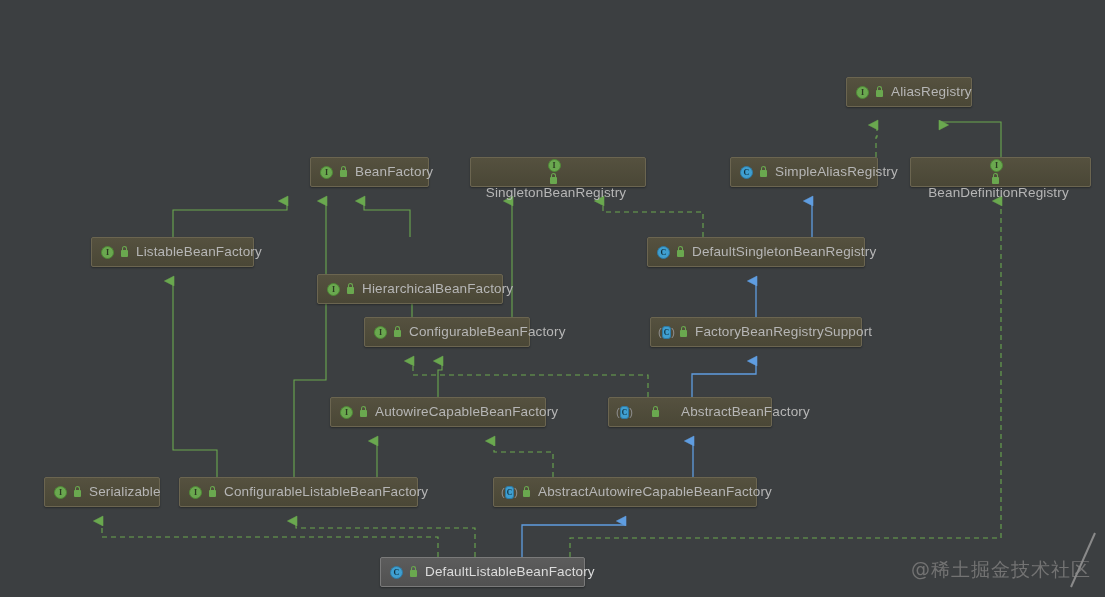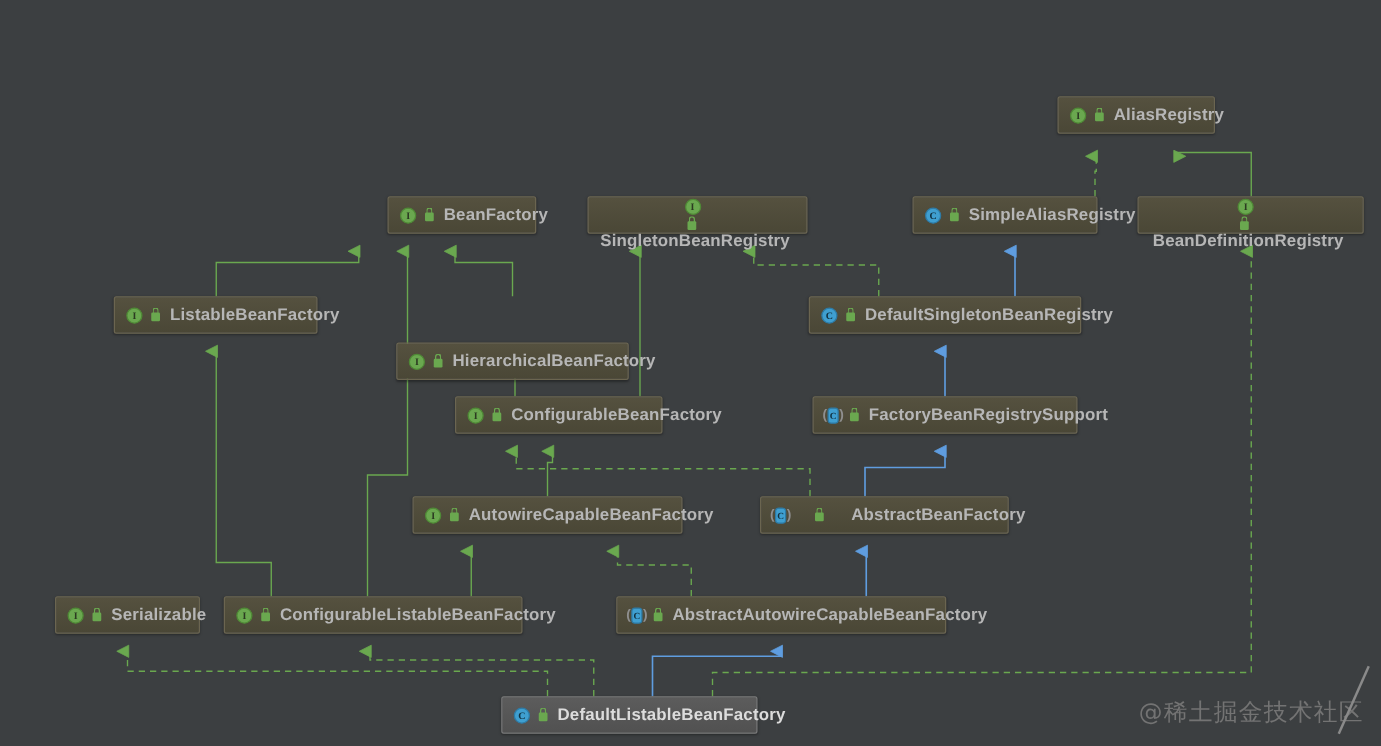--- a/index.html
+++ b/index.html
@@ -19,21 +19,20 @@
     height:30px;
     display:flex;
     align-items:center;
     padding:0 12px 0 8px;
     border:1px solid #6b6550;
     border-radius:2px;
     background:linear-gradient(to bottom,#55513f,#4a4736);
     white-space:nowrap;
     z-index:5;
     box-shadow:0 1px 2px rgba(0,0,0,.35);
-    font-weight:bold;
   }
   .node .label{
     font-size:13.5px;
     color:#b6b6b6;
     letter-spacing:.15px;
     line-height:1;
   }
   .node.selected{
     background:linear-gradient(to bottom,#5c5c5c,#515151);
     border-color:#7a7a7a;
@@ -237,21 +236,21 @@
 
   <div class="node" style="left:650px;top:317px;width:212px;">
     <span class="ico ico-abstract">
       <span class="brk l">(</span>
       <span class="brk r">)</span>
     </span>
     <span class="subico"></span>
     <span class="label">FactoryBeanRegistrySupport</span>
   </div>
 
-  <div class="node" style="left:608px;top:397px;width:199px;gap:14px;">
+  <div class="node" style="left:608px;top:397px;width:164px;gap:14px;">
     <span class="ico ico-abstract">
       <span class="brk l">(</span>
       <span class="brk r">)</span>
     </span>
     <span class="subico"></span>
     <span class="label">AbstractBeanFactory</span>
   </div>
 
   <div class="node" style="left:44px;top:477px;width:116px;">
     <span class="ico ico-interface"></span>
@@ -267,21 +266,21 @@
 
   <div class="node" style="left:493px;top:477px;width:264px;">
     <span class="ico ico-abstract">
       <span class="brk l">(</span>
       <span class="brk r">)</span>
     </span>
     <span class="subico"></span>
     <span class="label">AbstractAutowireCapableBeanFactory</span>
   </div>
 
-  <div class="node selected" style="left:401px;top:557px;width:205px;">
+  <div class="node selected" style="left:380px;top:557px;width:205px;">
     <span class="ico ico-class"></span>
     <span class="subico"></span>
     <span class="label">DefaultListableBeanFactory</span>
   </div>
 
   <div id="watermark">@稀土掘金技术社区</div>
   <svg id="wm-slash" viewBox="0 0 34 60">
     <line x1="30" y1="2" x2="6" y2="56" stroke="#8a8a8a" stroke-width="2"></line>
   </svg>
 

